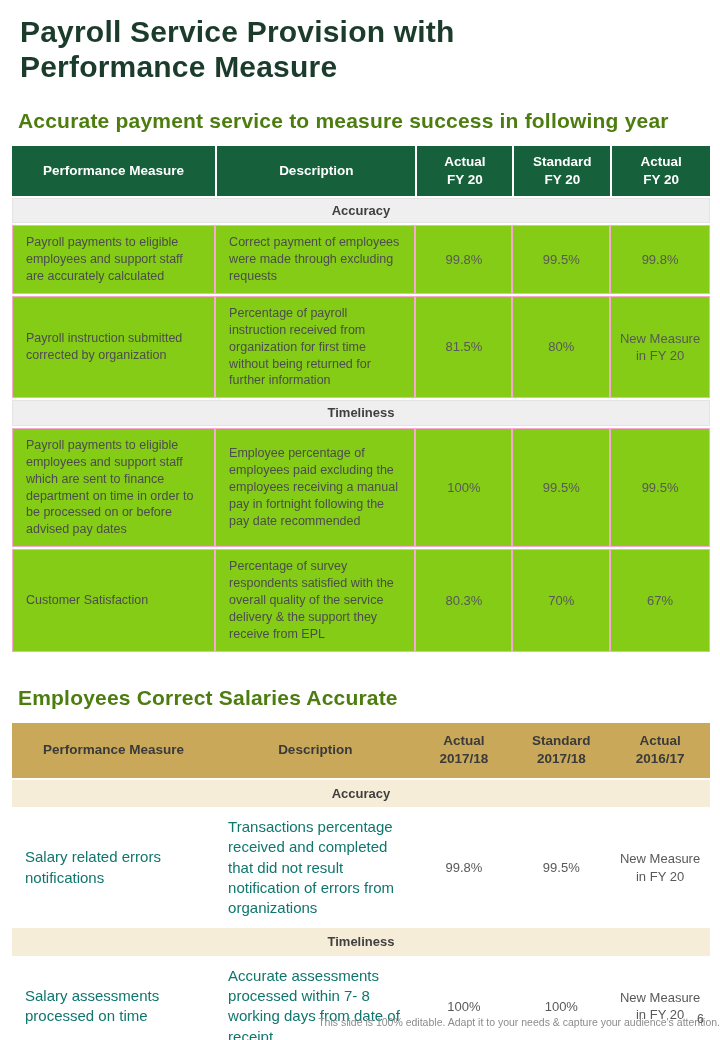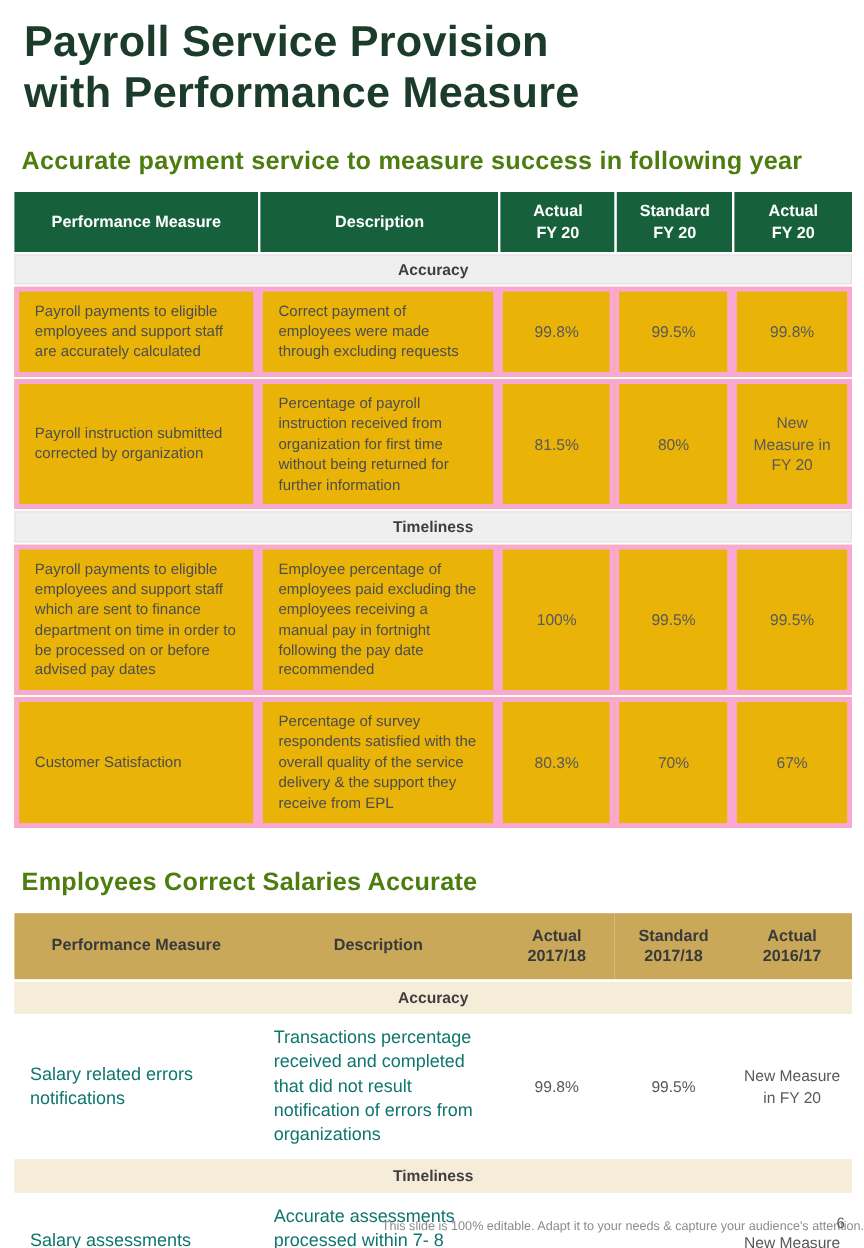--- a/index.html
+++ b/index.html
@@ -10,21 +10,21 @@
     margin: 0 auto;
     background: #ffffff;
     font-family: "Liberation Sans", sans-serif;
     box-sizing: border-box;
     padding: 10px 10px 0 12px;
     overflow: hidden;
   }
   h1.title {
     margin: 4px 8px 4px;
     width: 520px;
-    font-size: 36px;
+    font-size: 30px;
     line-height: 1.18;
     font-weight: 700;
     color: #1b3b2b;
     letter-spacing: 0.2px;
   }
   p.subtitle {
     margin: 7px 8px 0;
     width: 688px;
     font-size: 12.5px;
     line-height: 1.4;
@@ -55,22 +55,22 @@
     text-align: center;
     vertical-align: middle;
     padding: 7px 4px;
     white-space: pre-line;
     line-height: 1.3;
   }
   
   table.t1 thead th { background: #16613b; color: #ffffff; height: 50px; }
   table.t1 thead th + th { border-left: 2px solid #ffffff; }
   table.t1 tbody td {
-    background: #eab308;
-    border: 4px solid #f9a8d4;
+    background: #84cc16;
+    border: 1px solid #f9a8d4;
     font-size: 12.5px;
     line-height: 1.35;
     color: #4d4d4d;
     padding: 8px 13px;
     vertical-align: middle;
   }
   table.t1 td.section-label {
     background: #efefef;
     border: 1px solid #e4e4e4;
     color: #3f3f3f;

